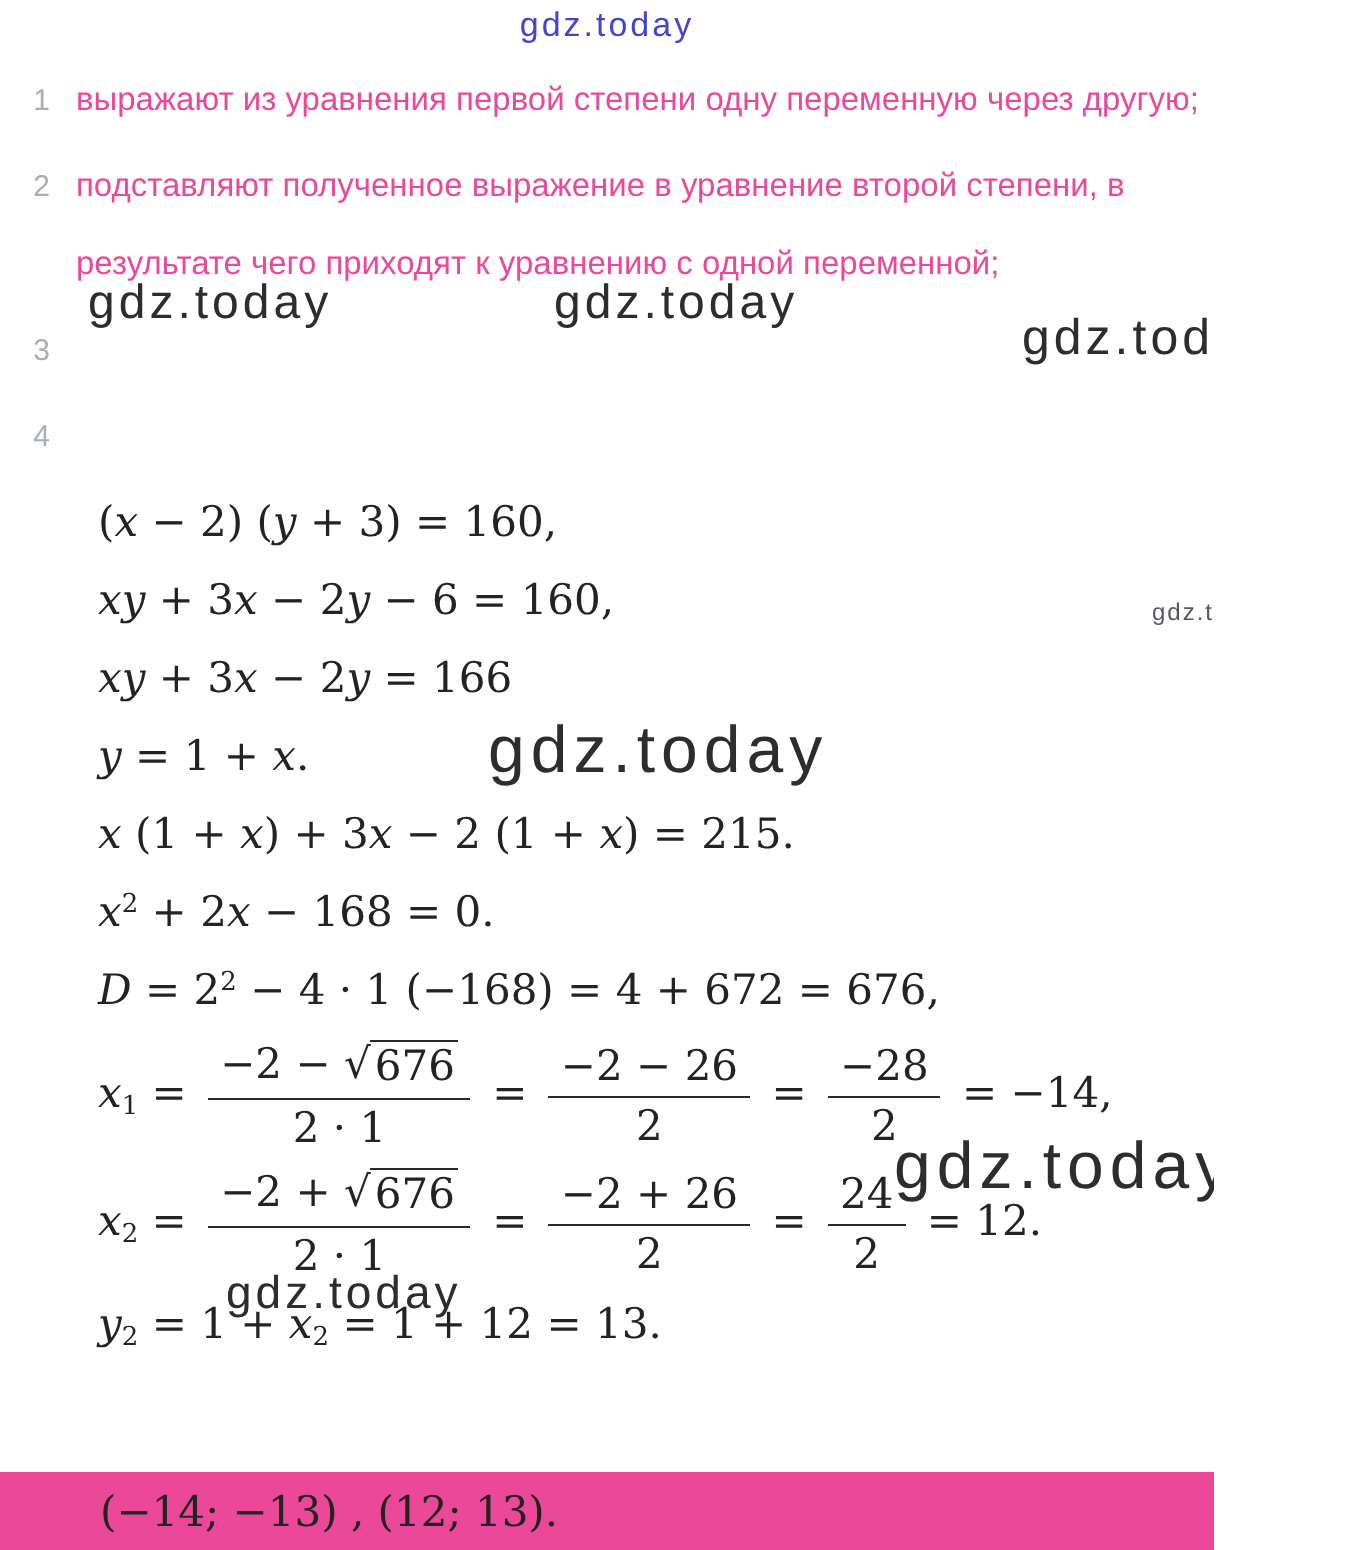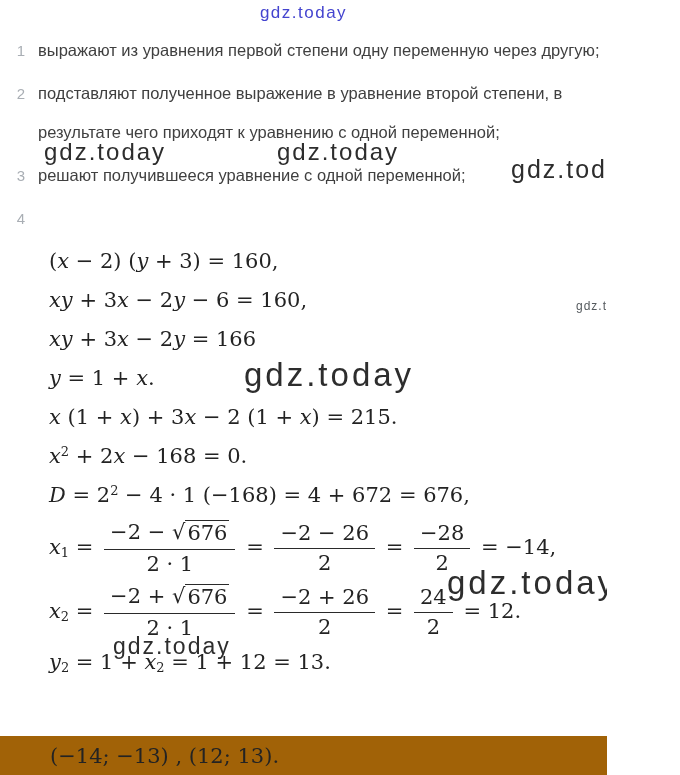--- a/index.html
+++ b/index.html
@@ -8,21 +8,21 @@
 
   
   .site-link{display:block;text-align:center;margin:3px 0 6px 0;font-size:17px;
              letter-spacing:1.5px;color:#4444cf;text-decoration:none;font-weight:400;
              font-family:"Liberation Sans",sans-serif;}
 
   
   .steps{padding:2px 0 0 10px;}
   .step{display:flex;gap:13px;margin-bottom:4px;}
   .step-num{flex:none;width:15px;text-align:right;color:#a9aeb4;font-size:15px;line-height:39px;}
-  .step-text{font-size:16.5px;line-height:39px;color:#404040;max-width:562px;}
+  .step-text{font-size:16.5px;line-height:39px;color:#ec4899;max-width:562px;}
 
   
   .equations{padding:4px 0 0 1px;}
   .eq{font-family:"DejaVu Serif",serif;font-size:21px;line-height:30px;color:#232323;
       margin:0 0 9px 0;white-space:nowrap;padding-left:48px;}
   .eq i.mi{font-style:italic;}
   .eq sup{font-size:0.62em;vertical-align:0.55em;line-height:0;}
   .eq sub{font-size:0.62em;vertical-align:-0.25em;line-height:0;}
   .eq-frac{margin-bottom:6px;}
   .frac{display:inline-flex;flex-direction:column;align-items:center;vertical-align:middle;
@@ -61,21 +61,20 @@
     <div class="step">
       <span class="step-num">1</span>
       <span class="step-text">выражают из уравнения первой степени одну переменную через другую;</span>
     </div>
     <div class="step">
       <span class="step-num">2</span>
       <span class="step-text">подставляют полученное выражение в уравнение второй степени, в результате чего приходят к уравнению с одной переменной;</span>
     </div>
     <div class="step">
       <span class="step-num">3</span>
-      <span class="step-text">решают получившееся уравнение с одной переменной;</span>
     </div>
     <div class="step">
       <span class="step-num">4</span>
     </div>
   </div>
 
   <div class="equations">
     <div class="eq"><span class="mo">(</span><i class="mi">x</i><span class="mo"> − 2) (</span><i class="mi">y</i><span class="mo"> + 3) = 160,</span></div>
     <div class="eq"><i class="mi">xy</i><span class="mo"> + 3</span><i class="mi">x</i><span class="mo"> − 2</span><i class="mi">y</i><span class="mo"> − 6 = 160,</span></div>
     <div class="eq"><i class="mi">xy</i><span class="mo"> + 3</span><i class="mi">x</i><span class="mo"> − 2</span><i class="mi">y</i><span class="mo"> = 166</span></div>
@@ -113,17 +112,17 @@
   </div>
 
   <span class="wm wm-a">gdz.today</span>
   <span class="wm wm-b">gdz.today</span>
   <span class="wm wm-c">gdz.today</span>
   <span class="wm wm-d">gdz.today</span>
   <span class="wm wm-e">gdz.today</span>
   <span class="wm wm-f">gdz.today</span>
   <span class="wm wm-g">gdz.today</span>
 
-  <div class="answer-band" style="background: #a16207;">
+  <div class="answer-band" style="background: #ec4899;">
     <span class="eq"><span class="mo">(−14; −13) ,  (12;  13).</span></span>
   </div>
 
 </div>
 
 </body></html>

